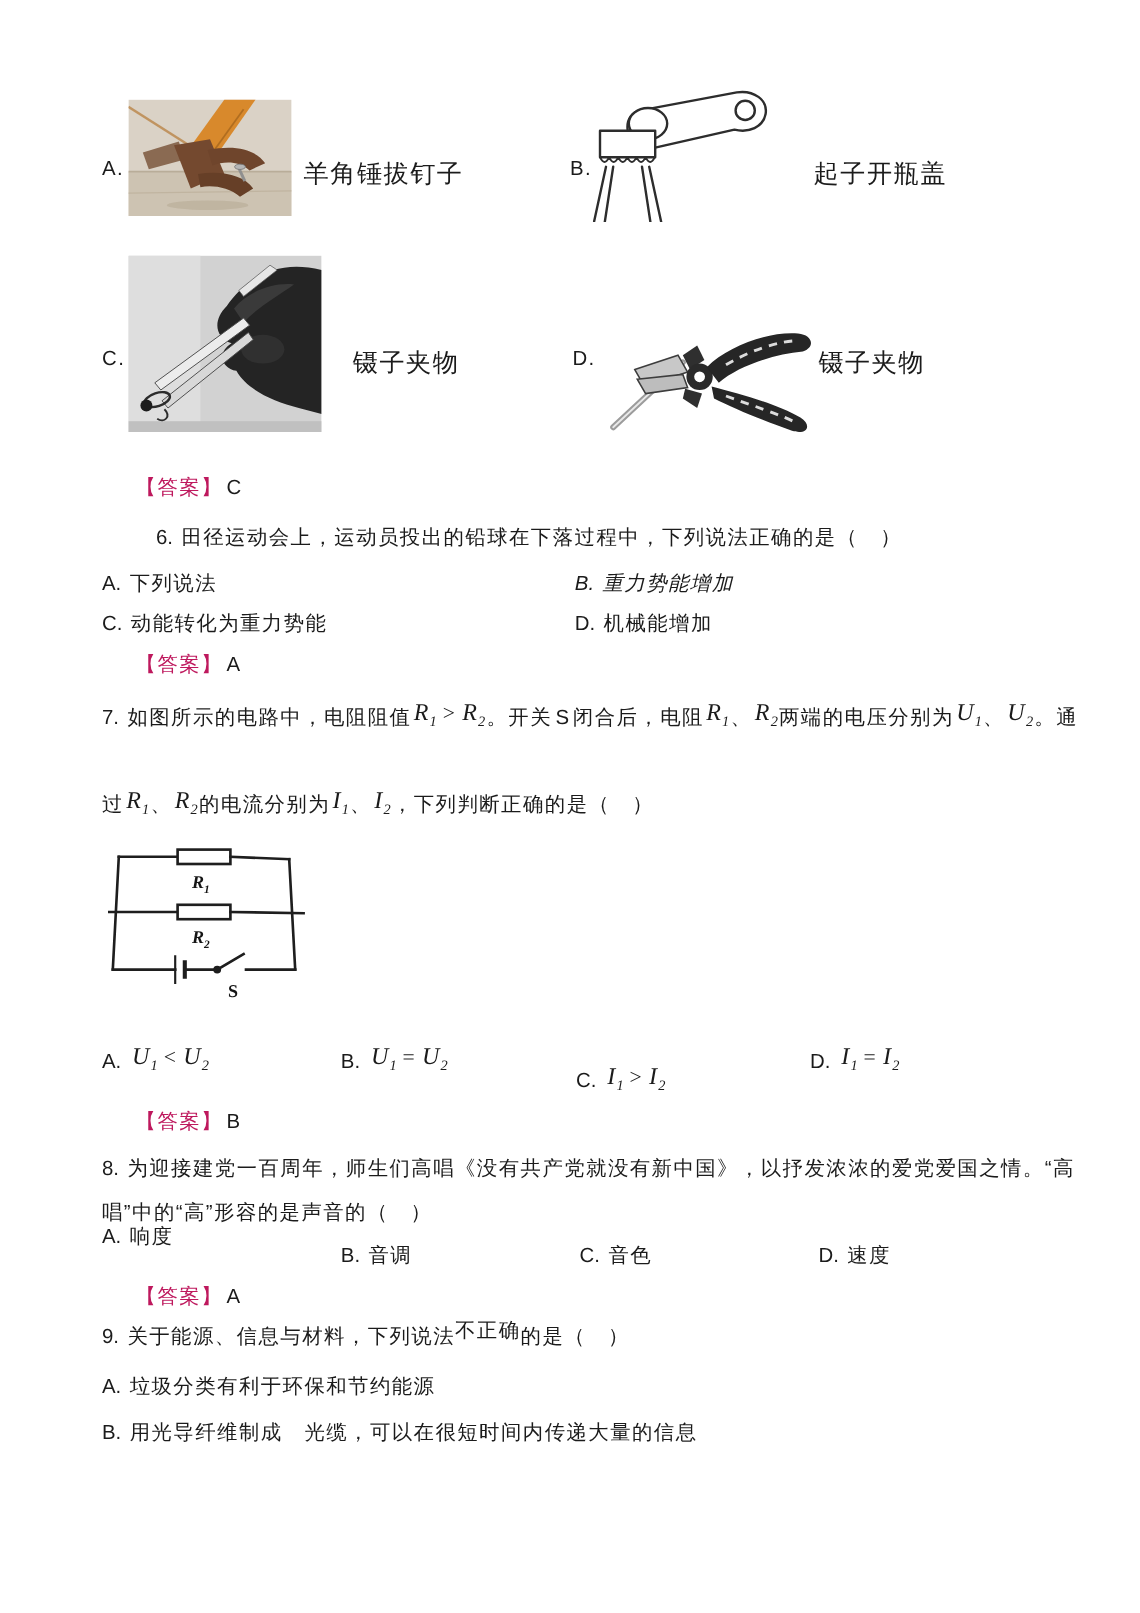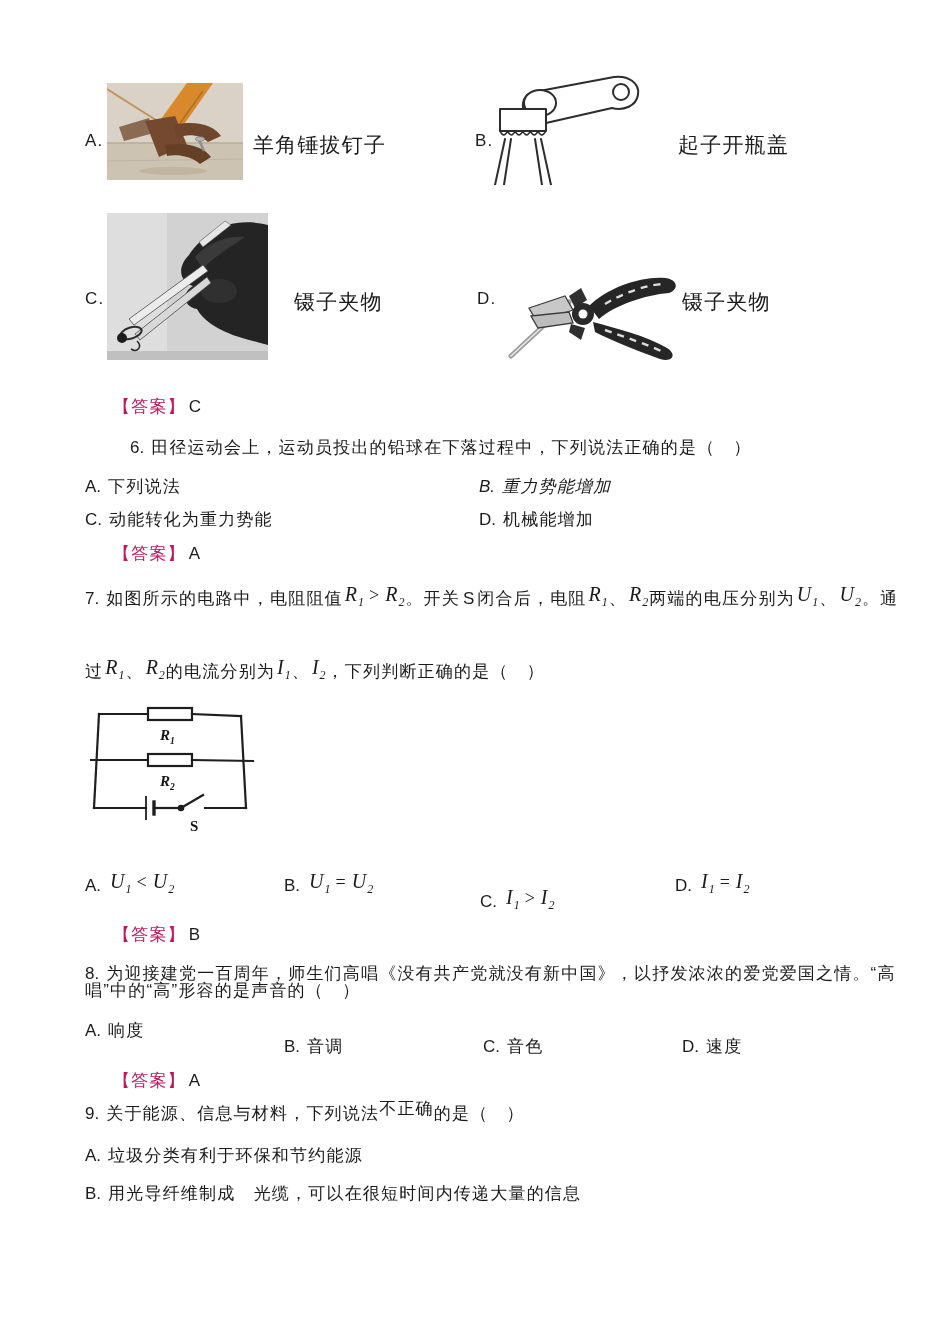--- a/index.html
+++ b/index.html
@@ -218,21 +218,21 @@
   <div class="abs line" style="left:675px; top:872px;">
     <span class="opt-label">D.</span><span><span class="mv"><span class="mb">I</span><span class="ms">1</span></span><span class="mo">=</span><span class="mv"><span class="mb">I</span><span class="ms">2</span></span></span>
   </div>
   <div class="abs line" style="left:85px; top:924px;">
     <span class="ans-tag">【答案】</span><span class="ans-val">B</span>
   </div>
 
   <div class="abs line" style="left:85px; top:963px;">
     <span class="qnum">8.</span><span>为迎接建党一百周年，师生们高唱《没有共产党就没有新中国》，以抒发浓浓的爱党爱国之情。“高</span>
   </div>
-  <div class="abs line" style="left:85px; top:980px;">
+  <div class="abs line" style="left:85px; top:1000px;">
     <span>唱”中的“高”形容的是声音的（　）</span>
   </div>
   <div class="abs line" style="left:85px; top:1020px;text-align:right;">
     <span class="opt-label">A.</span><span>响度</span>
   </div>
   <div class="abs line" style="left:284px; top:1036px;">
     <span class="opt-label">B.</span><span>音调</span>
   </div>
   <div class="abs line" style="left:483px; top:1036px;">
     <span class="opt-label">C.</span><span>音色</span>

